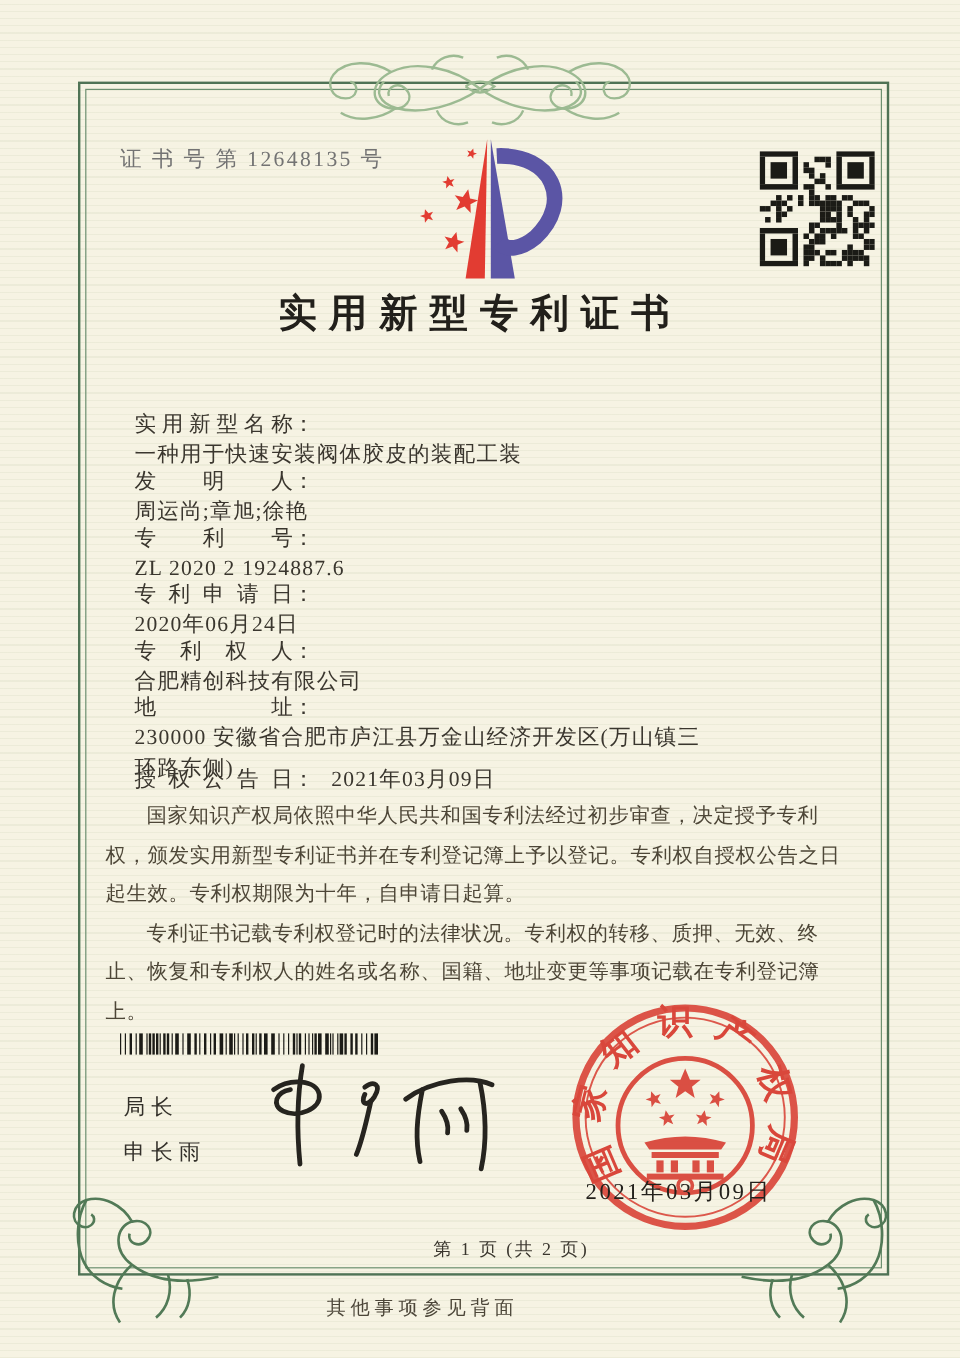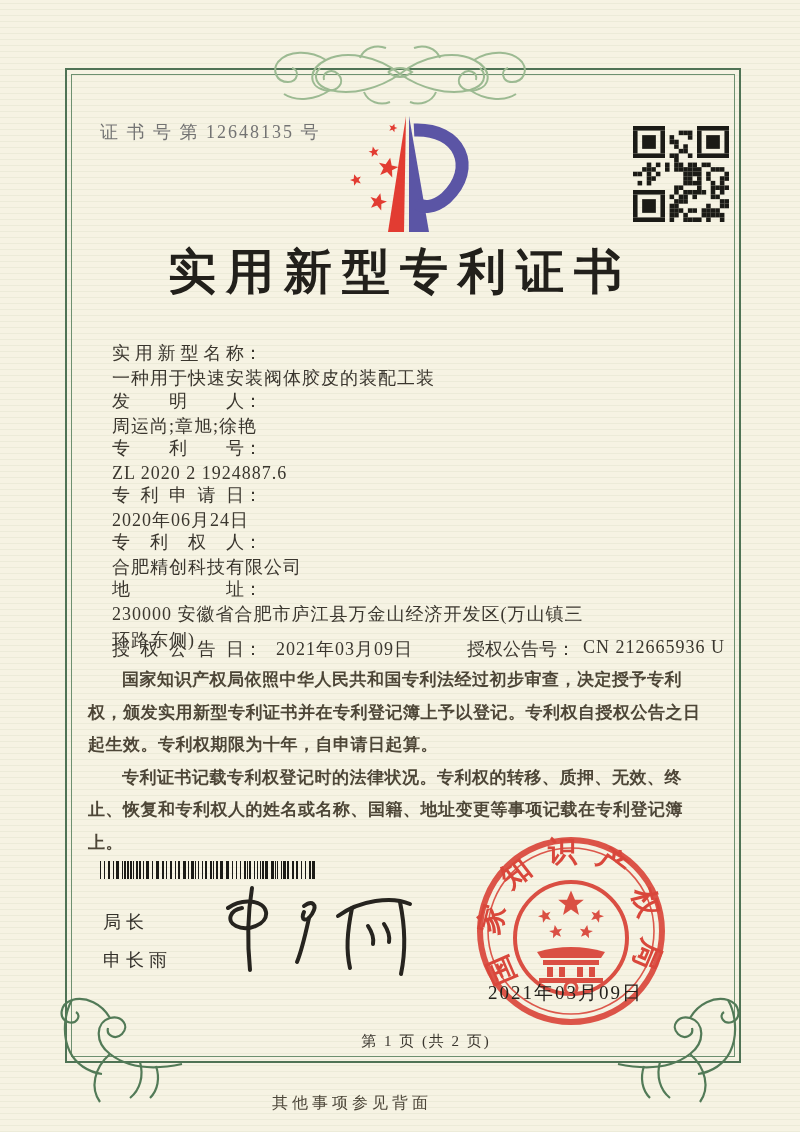--- a/index.html
+++ b/index.html
@@ -20,51 +20,51 @@
     position:absolute;left:4px;top:4px;right:4px;bottom:4px;
     border:1px solid #6d9070;
   }
   .cert-no{
     position:absolute;left:100px;top:120px;font-size:18px;letter-spacing:2px;color:#737373;
   }
   .logo{position:absolute;left:330px;top:110px;}
   .qr{position:absolute;left:633px;top:126px;}
   .doc-title{
     position:absolute;left:0;top:240px;width:800px;text-align:center;
-    font-size:48px;font-weight:600;letter-spacing:10px;color:#22201b;
+    font-size:32px;font-weight:600;letter-spacing:10px;color:#22201b;
   }
   .field-row{position:absolute;left:112px;width:640px;font-size:18px;color:#3a362e;}
   .flabel{
     display:inline-block;width:132px;text-align:justify;text-align-last:justify;
     vertical-align:top;letter-spacing:0;
   }
   .fcolon{display:inline-block;vertical-align:top;margin-right:14px;}
   .fvalue{display:inline-block;vertical-align:top;width:480px;line-height:26px;letter-spacing:1px;}
   .fvalue-inline{display:inline-block;vertical-align:top;letter-spacing:1px;}
   .grant-no{position:absolute;left:355px;top:0;}
   .paragraphs{
     position:absolute;left:88px;top:664px;width:628px;
     font-size:17px;line-height:32.5px;color:#4d4637;letter-spacing:0.5px;
   }
-  .paragraphs p{margin:0;text-indent:2em;font-weight:bold;}
+  .paragraphs p{margin:0;text-indent:2em;}
   .barcode{position:absolute;left:100px;top:861px;}
   .signer{position:absolute;left:103px;top:910px;font-size:18px;letter-spacing:5px;color:#33302a;}
   .signer .name{margin-top:14px;}
   .sig-svg{position:absolute;left:212px;top:878px;}
   .seal{position:absolute;left:468px;top:836px;}
   .seal-date{
     position:absolute;left:488px;top:980px;font-size:19px;letter-spacing:2px;color:#23211c;
   }
   .page-no{
     position:absolute;left:0;top:1032px;width:800px;text-align:center;
     font-size:15px;letter-spacing:2px;color:#3a362e;margin-left:26px;
   }
   .back-note{
     position:absolute;left:0;top:1080px;width:704px;text-align:center;
-    font-size:16px;letter-spacing:4px;color:#4c4639;margin-top:13px;
+    font-size:16px;letter-spacing:4px;color:#4c4639;
   }
   .orn{position:absolute;}
   svg{display:block;}
 </style>
 </head>
 <body>
 
 <div class="frame-outer">
   <div class="frame-inner"></div>
 </div>
@@ -283,23 +283,20 @@
   <span class="flabel">专利申请日</span><span class="fcolon">：</span><span class="fvalue">2020年06月24日</span>
 </div>
 <div class="field-row" style="top:530px">
   <span class="flabel">专利权人</span><span class="fcolon">：</span><span class="fvalue">合肥精创科技有限公司</span>
 </div>
 <div class="field-row" style="top:577px">
   <span class="flabel">地址</span><span class="fcolon">：</span><span class="fvalue">230000 安徽省合肥市庐江县万金山经济开发区(万山镇三环路东侧)</span>
 </div>
 <div class="field-row" style="top:637px">
   <span class="flabel">授权公告日</span><span class="fcolon">：</span><span class="fvalue-inline">2021年03月09日</span>
-  <span class="grant-no">
-    <span>授权公告号</span><span>：</span><span class="fvalue-inline" style="margin-left:8px">CN 212665936 U</span>
-  </span>
 </div>
 
 <div class="paragraphs">
   <p>国家知识产权局依照中华人民共和国专利法经过初步审查，决定授予专利权，颁发实用新型专利证书并在专利登记簿上予以登记。专利权自授权公告之日起生效。专利权期限为十年，自申请日起算。</p>
   <p>专利证书记载专利权登记时的法律状况。专利权的转移、质押、无效、终止、恢复和专利权人的姓名或名称、国籍、地址变更等事项记载在专利登记簿上。</p>
 </div>
 
 <div class="barcode">
   <svg id="barcode-svg" width="220" height="18" viewBox="0 0 220 18">
       <rect x="0" y="0" width="1" height="18" fill="#1b1b16"></rect>

